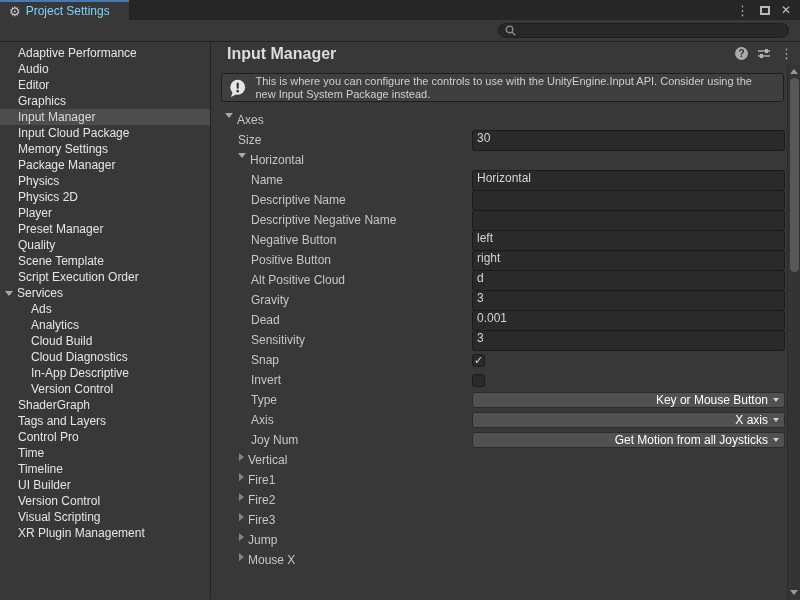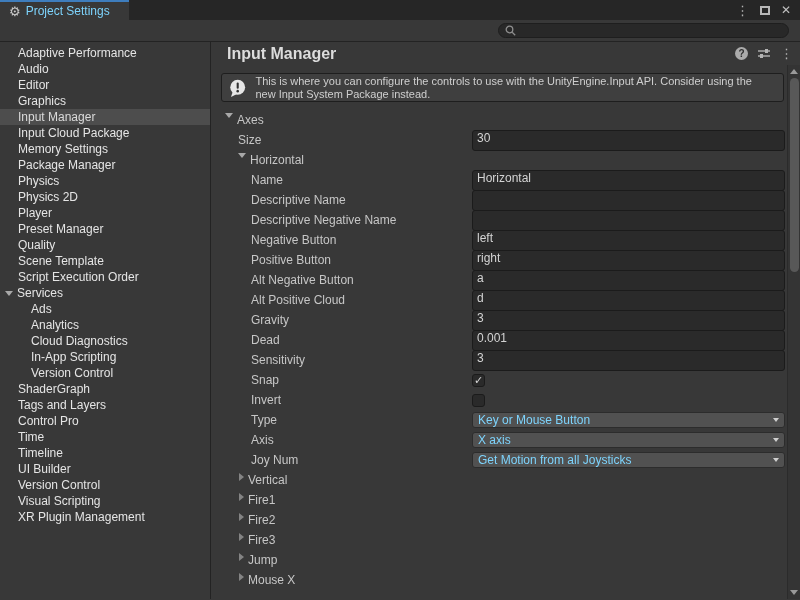--- a/index.html
+++ b/index.html
@@ -63,21 +63,21 @@
 
   .rows { margin-top:8px; }
   .row { height:20px; display:flex; align-items:center; }
   .cell-label { width:261px; flex:0 0 261px; display:flex; align-items:flex-start; color:#C6C6C6; white-space:nowrap; overflow:hidden; }
   .ind1 { padding-left:14px; } .ind2 { padding-left:27px; } .ind3 { padding-left:40px; }
   .cell-value { width:313px; flex:0 0 313px; display:flex; align-items:center; }
 
   .tfield { width:313px; height:21px; background:#2A2A2A; border:1px solid #1B1B1B; border-radius:3px;
             padding:0 4px; color:#D4D4D4; line-height:14px; font-size:12px; overflow:hidden; white-space:nowrap; }
   .drop { position:relative; width:313px; height:16px; background:#515151; border:1px solid #2C2C2C; border-radius:3px;
-          padding:0 16px 0 5px; color:#7dd3fc; line-height:14px; font-size:12px; overflow:hidden; white-space:nowrap; }
+          padding:0 16px 0 5px; color:#ffffff; line-height:14px; font-size:12px; overflow:hidden; white-space:nowrap;text-align:right; }
   .darr { position:absolute; right:5px; top:5px; width:0; height:0;
           border-left:3.5px solid transparent; border-right:3.5px solid transparent; border-top:4.5px solid #CFCFCF; }
   .cbox { width:13px; height:13px; background:#2A2A2A; border:1px solid #1B1B1B; border-radius:3px;
           color:#D8D8D8; font-size:11px; line-height:11px; text-align:center; }
 </style>
 </head>
 <body>
 
 <div class="window">
 
@@ -154,24 +154,27 @@
           <span class="tri open"></span>
           <span class="side-lbl">Services</span>
         </div>
         <div class="side-item sub">
           <span class="side-lbl">Ads</span>
         </div>
         <div class="side-item sub">
           <span class="side-lbl">Analytics</span>
         </div>
         <div class="side-item sub">
+          <span class="side-lbl">Cloud Build</span>
+        </div>
+        <div class="side-item sub">
           <span class="side-lbl">Cloud Diagnostics</span>
         </div>
         <div class="side-item sub">
-          <span class="side-lbl">In-App Scripting</span>
+          <span class="side-lbl">In-App Descriptive</span>
         </div>
         <div class="side-item sub">
           <span class="side-lbl">Version Control</span>
         </div>
         <div class="side-item">
           <span class="side-lbl">ShaderGraph</span>
         </div>
         <div class="side-item">
           <span class="side-lbl">Tags and Layers</span>
         </div>
@@ -282,28 +285,20 @@
             <div class="row">
               <div class="cell-label ind3">
                 <span class="lbl">Positive Button</span>
               </div>
               <div class="cell-value">
                 <span class="tfield">right</span>
               </div>
             </div>
             <div class="row">
               <div class="cell-label ind3">
-                <span class="lbl">Alt Negative Button</span>
-              </div>
-              <div class="cell-value">
-                <span class="tfield">a</span>
-              </div>
-            </div>
-            <div class="row">
-              <div class="cell-label ind3">
                 <span class="lbl">Alt Positive Cloud</span>
               </div>
               <div class="cell-value">
                 <span class="tfield">d</span>
               </div>
             </div>
             <div class="row">
               <div class="cell-label ind3">
                 <span class="lbl">Gravity</span>
               </div>

